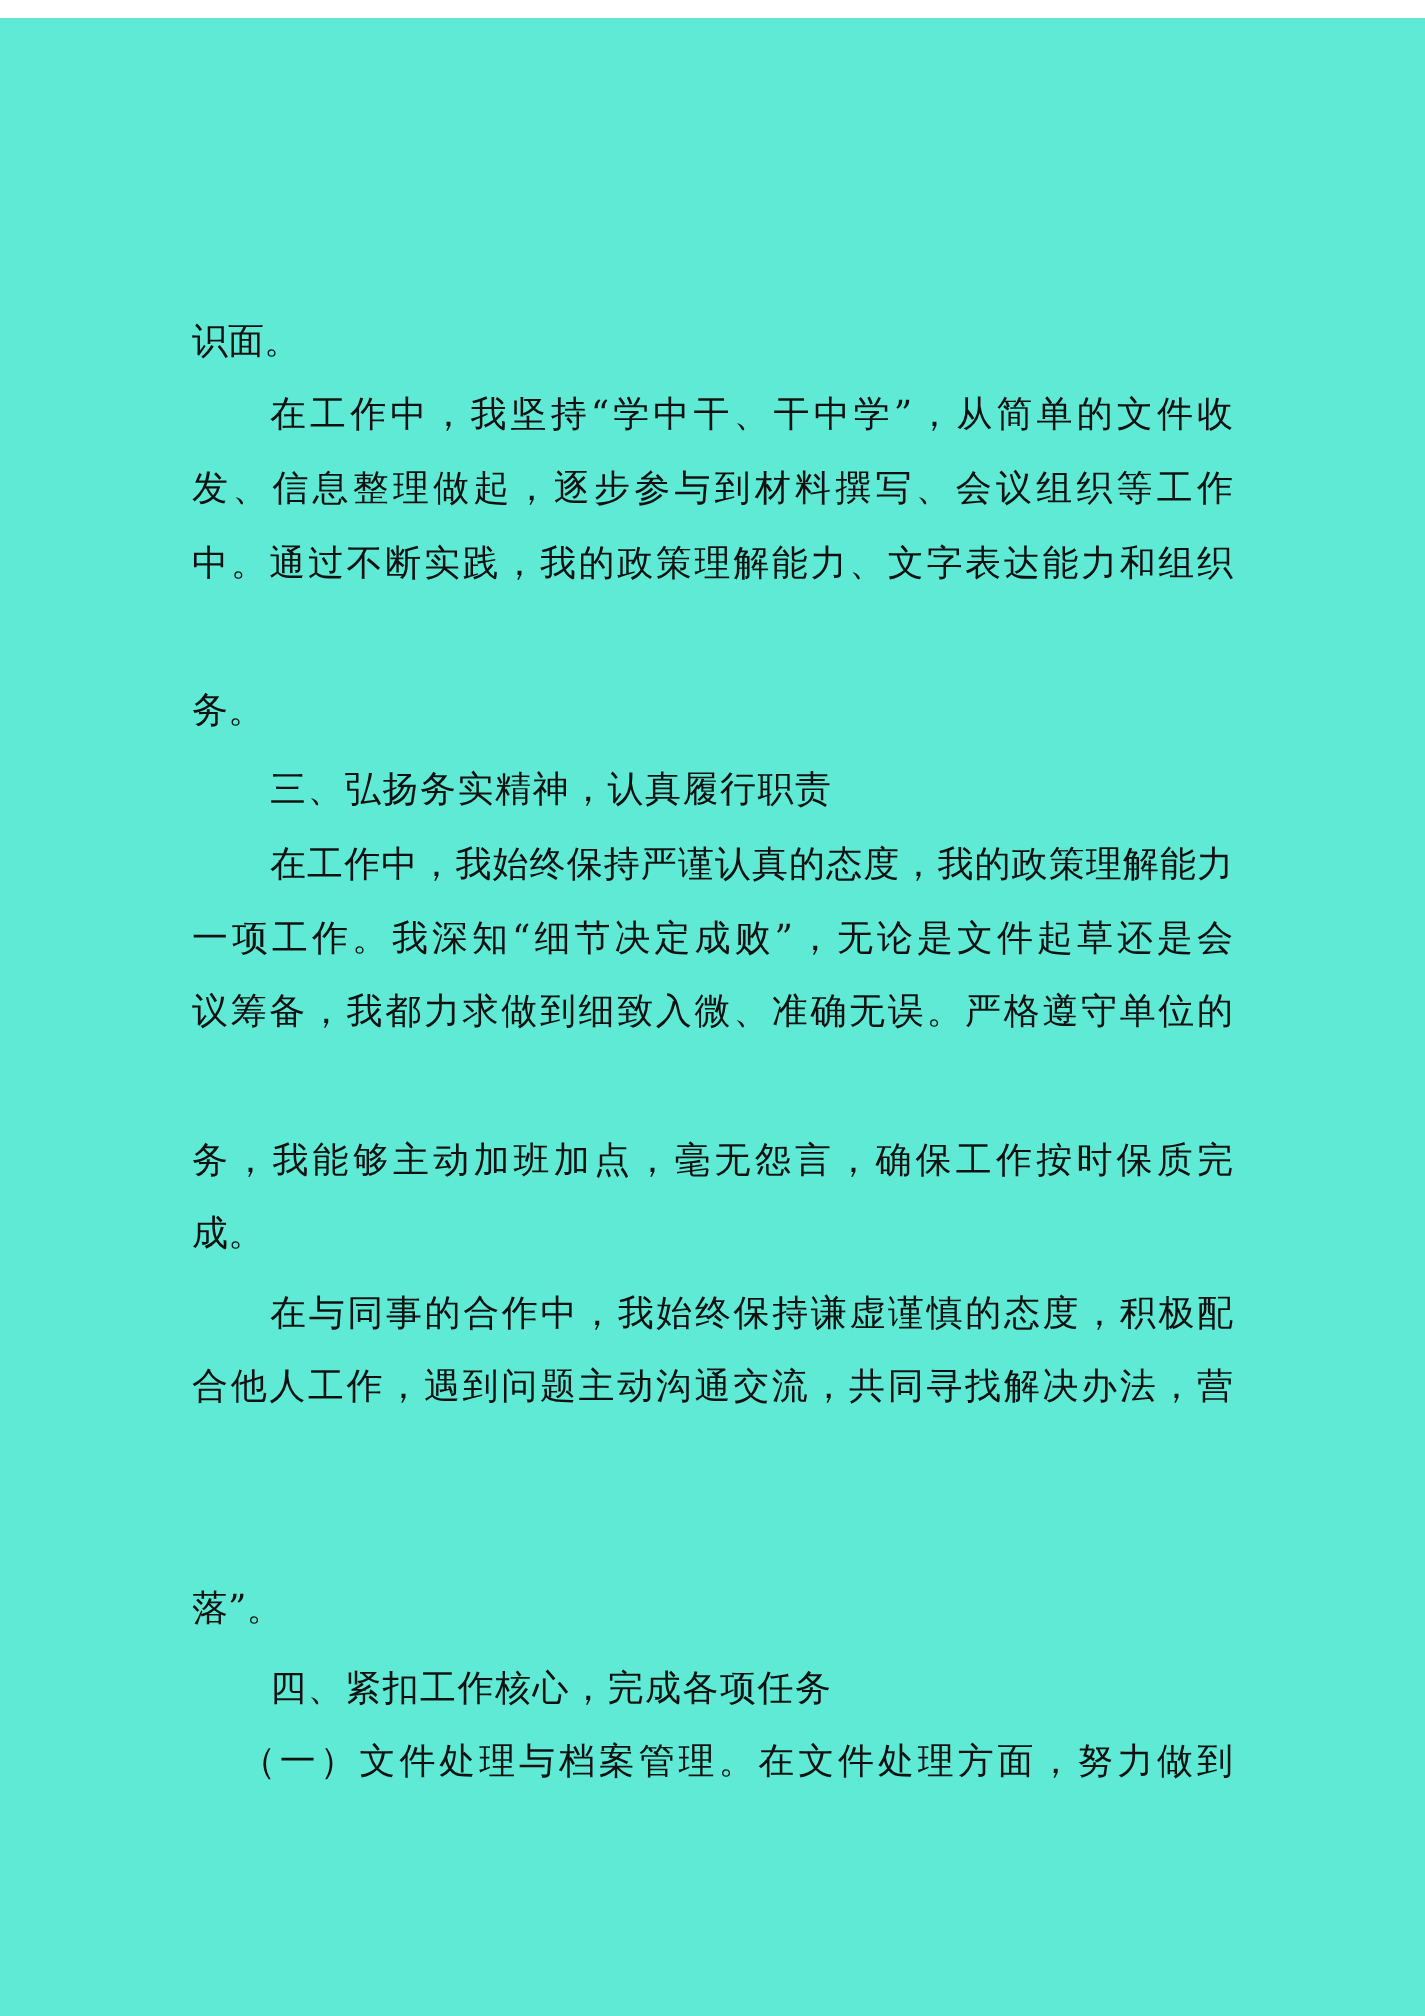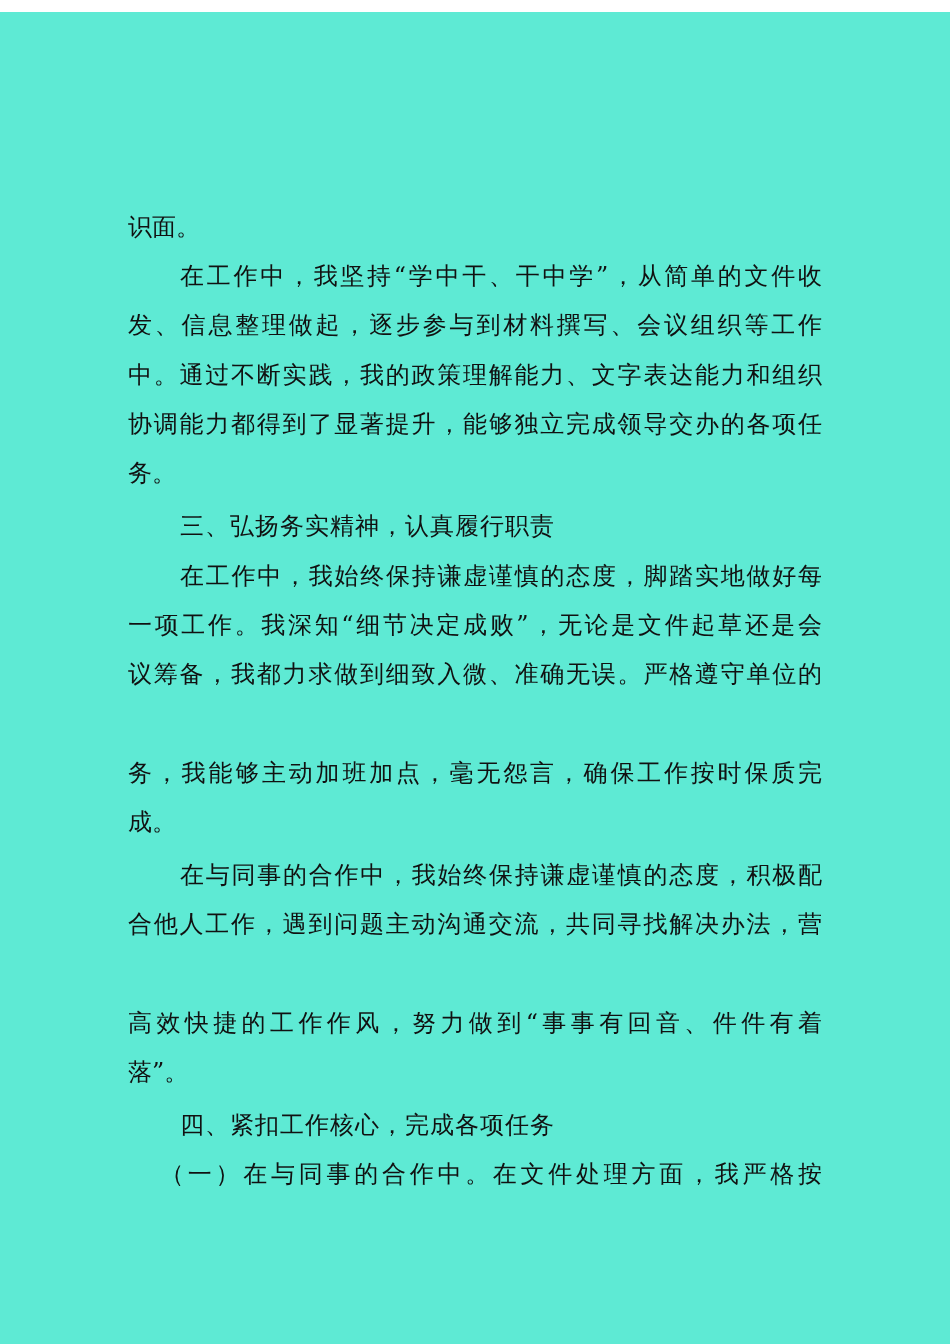--- a/index.html
+++ b/index.html
@@ -32,32 +32,30 @@
   }
 </style>
 </head>
 <body>
 
 <div class="page">
   <div class="line last" style="top:198px">识面。</div>
   <div class="line indent" style="top:247px">在工作中，我坚持“学中干、干中学”，从简单的文件收</div>
   <div class="line" style="top:296px">发、信息整理做起，逐步参与到材料撰写、会议组织等工作</div>
   <div class="line" style="top:346px">中。通过不断实践，我的政策理解能力、文字表达能力和组织</div>
-  <div class="line" style="top:395px">协调能力都得到了显著提升，能够独立完成领导交办的各项任</div>
   <div class="line last" style="top:444px">务。</div>
 
   <div class="line heading" style="top:497px">三、弘扬务实精神，认真履行职责</div>
 
-  <div class="line indent" style="top:547px">在工作中，我始终保持谦虚谨慎的态度，脚踏实地做好每</div>
+  <div class="line indent" style="top:547px">在工作中，我始终保持严谨认真的态度，我的政策理解能力</div>
   <div class="line" style="top:596px">一项工作。我深知“细节决定成败”，无论是文件起草还是会</div>
   <div class="line" style="top:645px">议筹备，我都力求做到细致入微、准确无误。严格遵守单位的</div>
   <div class="line" style="top:744px">务，我能够主动加班加点，毫无怨言，确保工作按时保质完</div>
   <div class="line last" style="top:793px">成。</div>
 
   <div class="line indent" style="top:846px">在与同事的合作中，我始终保持谦虚谨慎的态度，积极配</div>
   <div class="line" style="top:895px">合他人工作，遇到问题主动沟通交流，共同寻找解决办法，营</div>
-  <div class="line" style="top:994px">高效快捷的工作作风，努力做到“事事有回音、件件有着</div>
   <div class="line last" style="top:1043px">落”。</div>
 
   <div class="line heading" style="top:1096px">四、紧扣工作核心，完成各项任务</div>
 
-  <div class="line indent-paren" style="top:1145px">（一）在与同事的合作中。在文件处理方面，我严格按</div>
+  <div class="line indent-paren" style="top:1145px">（一）文件处理与档案管理。在文件处理方面，努力做到</div>
 </div>
 
 </body></html>

